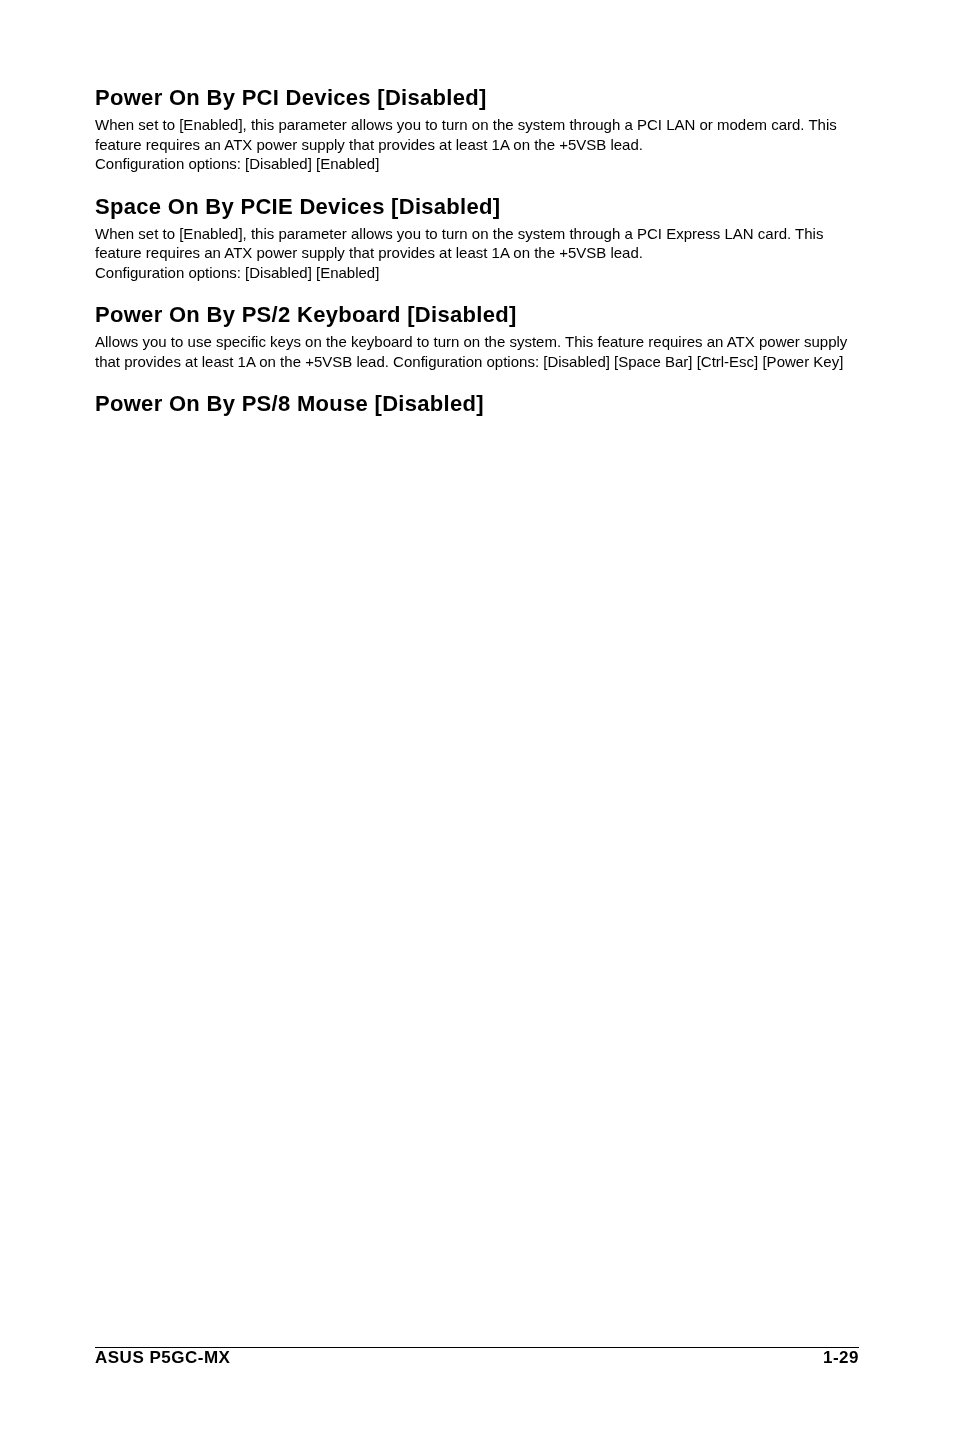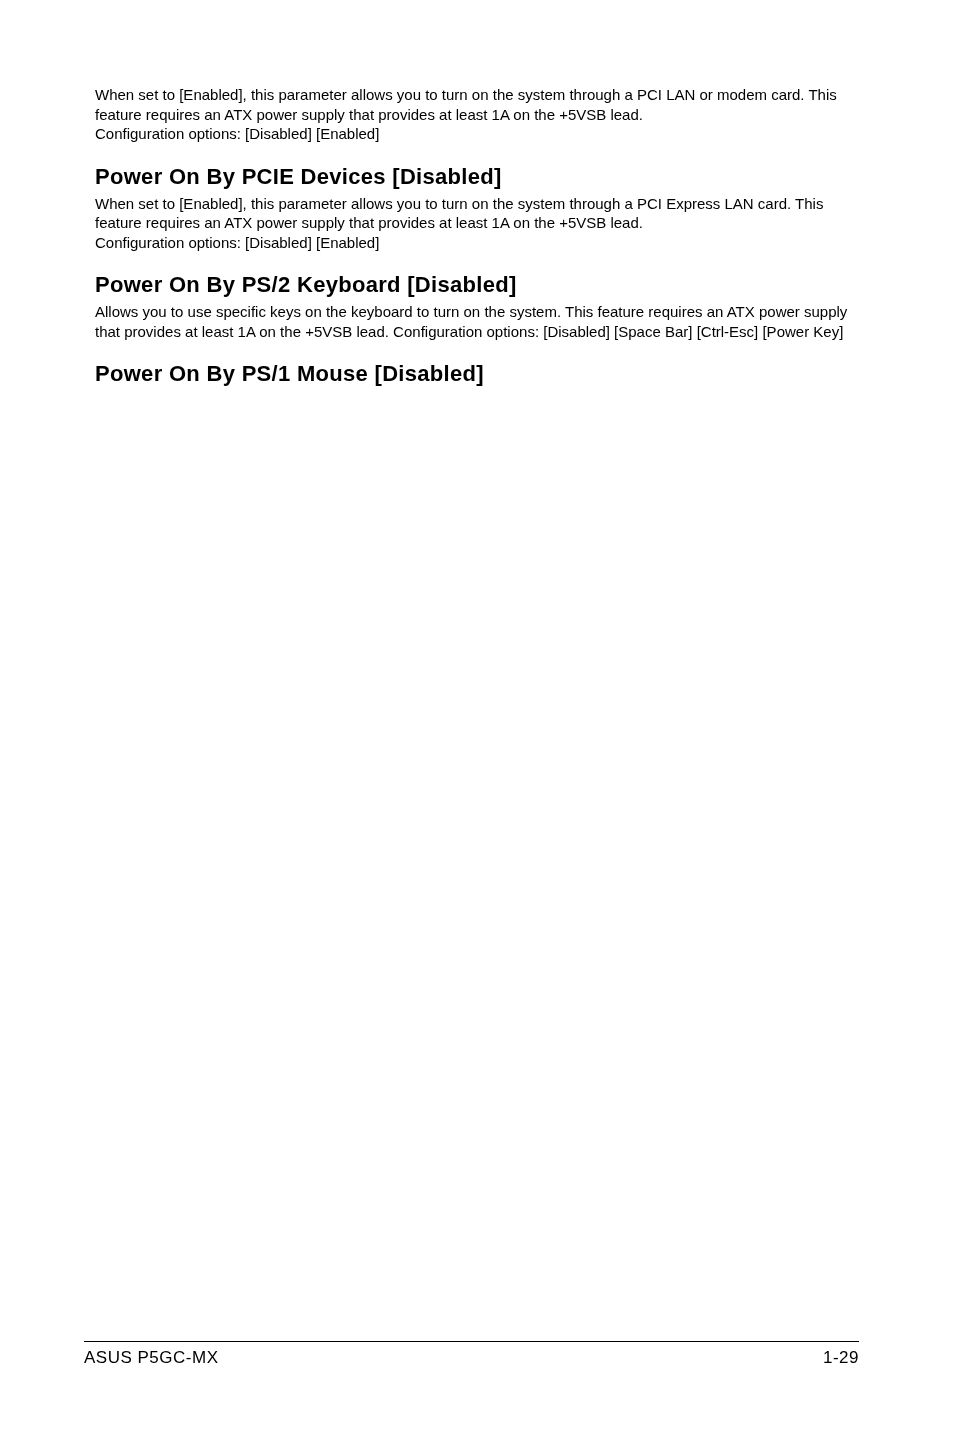--- a/index.html
+++ b/index.html
@@ -27,48 +27,49 @@
     font-family: Arial, sans-serif;
   }
   .section-body {
     font-size: 15px;
     line-height: 1.3;
     font-weight: normal;
   }
   .footer {
     position: absolute;
     bottom: 70px;
-    left: 84px;
+    left: 95px;
     right: 95px;
     border-top: 1.5px solid #000;
-    padding-top: 6px;
+    padding-top: 0;
     display: flex;
     justify-content: space-between;
     font-size: 17px;
-    font-weight: normal;
+    font-weight: bold;
     letter-spacing: 0.5px;
   }
 </style>
 </head>
 <body>
 
 <div class="section">
+  <div class="section-title">Power On By PCI Devices [Disabled]</div>
   <div class="section-body">When set to [Enabled], this parameter allows you to turn on the system through a PCI LAN or modem card. This feature requires an ATX power supply that provides at least 1A on the +5VSB lead.<br>Configuration options: [Disabled] [Enabled]</div>
 </div>
 
 <div class="section">
-  <div class="section-title">Power On By PCIE Devices [Disabled]</div>
+  <div class="section-title">Space On By PCIE Devices [Disabled]</div>
   <div class="section-body">When set to [Enabled], this parameter allows you to turn on the system through a PCI Express LAN card. This feature requires an ATX power supply that provides at least 1A on the +5VSB lead.<br>Configuration options: [Disabled] [Enabled]</div>
 </div>
 
 <div class="section">
   <div class="section-title">Power On By PS/2 Keyboard [Disabled]</div>
   <div class="section-body">Allows you to use specific keys on the keyboard to turn on the system. This feature requires an ATX power supply that provides at least 1A on the +5VSB lead. Configuration options: [Disabled] [Space Bar] [Ctrl-Esc] [Power Key]</div>
 </div>
 
 <div class="section">
-  <div class="section-title">Power On By PS/1 Mouse [Disabled]</div>
+  <div class="section-title">Power On By PS/8 Mouse [Disabled]</div>
 </div>
 
 <div class="footer">
   <span>ASUS P5GC-MX</span>
   <span>1-29</span>
 </div>
 
 </body></html>

